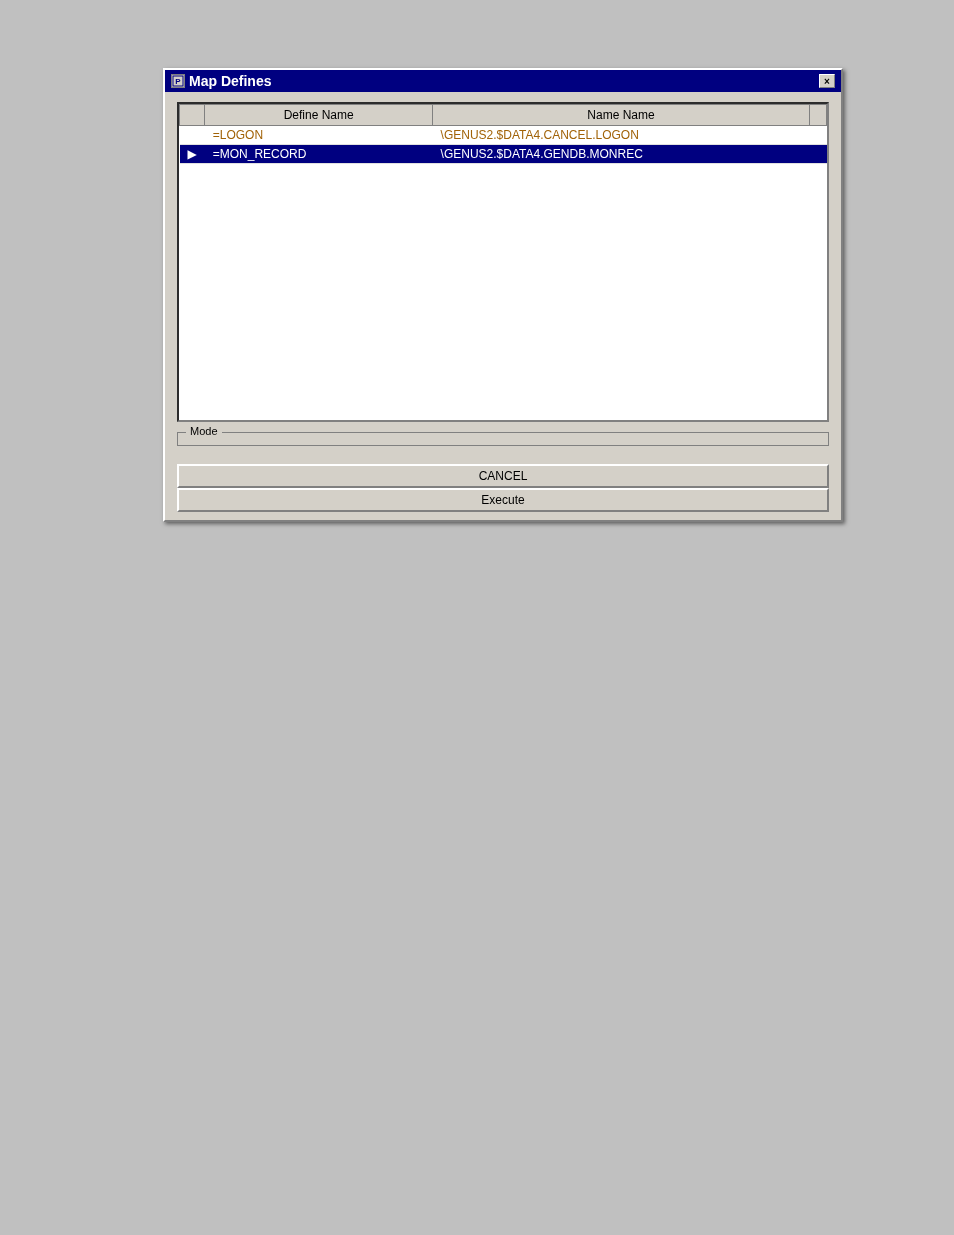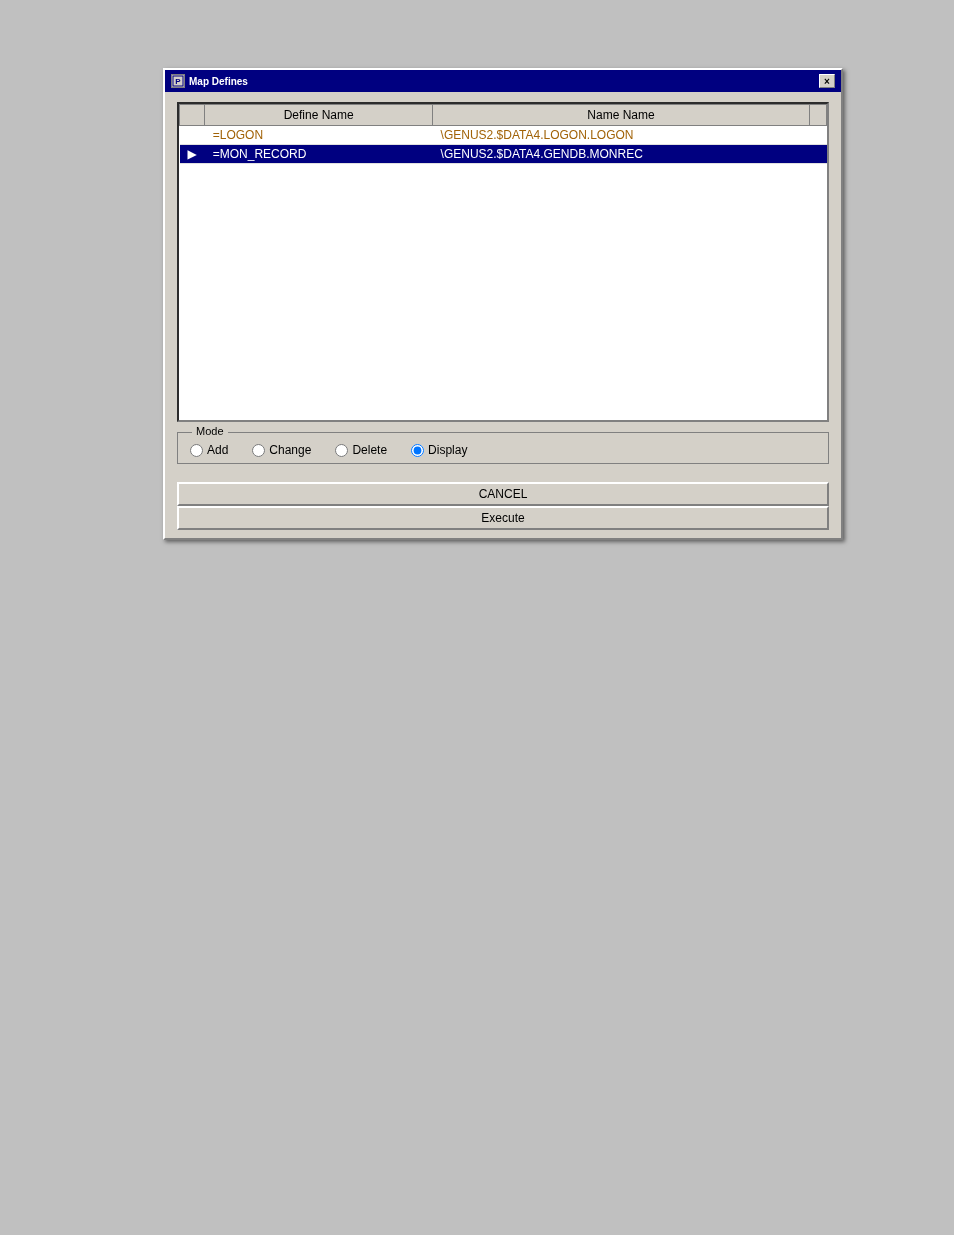--- a/index.html
+++ b/index.html
@@ -42,21 +42,21 @@
       background: #d4d0c8;
       border: 1px solid #808080;
       display: flex;
       align-items: center;
       justify-content: center;
       font-size: 8px;
       color: #000080;
       font-weight: bold;
     }
     .title-text {
-      font-size: 10px;
+      font-size: 14px;
       font-weight: bold;
       color: white;
     }
     .close-btn {
       width: 16px;
       height: 14px;
       background: #d4d0c8;
       border: 1px solid #808080;
       border-top: 1px solid #ffffff;
       border-left: 1px solid #ffffff;
@@ -111,21 +111,21 @@
     }
     .mode-group {
       border: 1px solid #808080;
       padding: 6px 12px;
       margin-top: 10px;
       position: relative;
     }
     .mode-legend {
       position: absolute;
       top: -8px;
-      left: 14px;
+      left: 8px;
       background: #d4d0c8;
       padding: 0 4px;
       font-size: 11px;
     }
     .mode-options {
       display: flex;
       gap: 24px;
       align-items: center;
       padding-top: 4px;
     }
@@ -184,53 +184,35 @@
             <th class="col-define">Define Name</th>
             <th class="col-file">Name Name</th>
             <th></th>
           </tr>
         </thead>
         <tbody id="table-body">
 
         <tr>
               <td class="row-marker"></td>
               <td>=LOGON</td>
-              <td>\GENUS2.$DATA4.LOGON.LOGON</td>
+              <td>\GENUS2.$DATA4.CANCEL.LOGON</td>
               <td></td>
             </tr>
             <tr class="selected">
               <td class="row-marker">▶</td>
               <td>=MON_RECORD</td>
               <td>\GENUS2.$DATA4.GENDB.MONREC</td>
               <td style="background: rgb(0, 0, 128); width: 20px;"></td>
             </tr>
           </tbody>
       </table>
     </div>
 
     <div class="mode-group">
       <span class="mode-legend">Mode</span>
-      <div class="mode-options">
-        <label class="radio-option">
-          <input type="radio" name="mode" value="add" style="">
-          <span>Add</span>
-        </label>
-        <label class="radio-option">
-          <input type="radio" name="mode" value="change" style="">
-          <span>Change</span>
-        </label>
-        <label class="radio-option">
-          <input type="radio" name="mode" value="delete" style="">
-          <span>Delete</span>
-        </label>
-        <label class="radio-option">
-          <input type="radio" name="mode" value="display" checked="" style="">
-          <span>Display</span>
-        </label>
-      </div>
     </div>
   </div>
 
   <div class="dialog-footer">
     <button class="btn">CANCEL</button>
     <button class="btn">Execute</button>
   </div>
 </div>
 
 </body></html>

